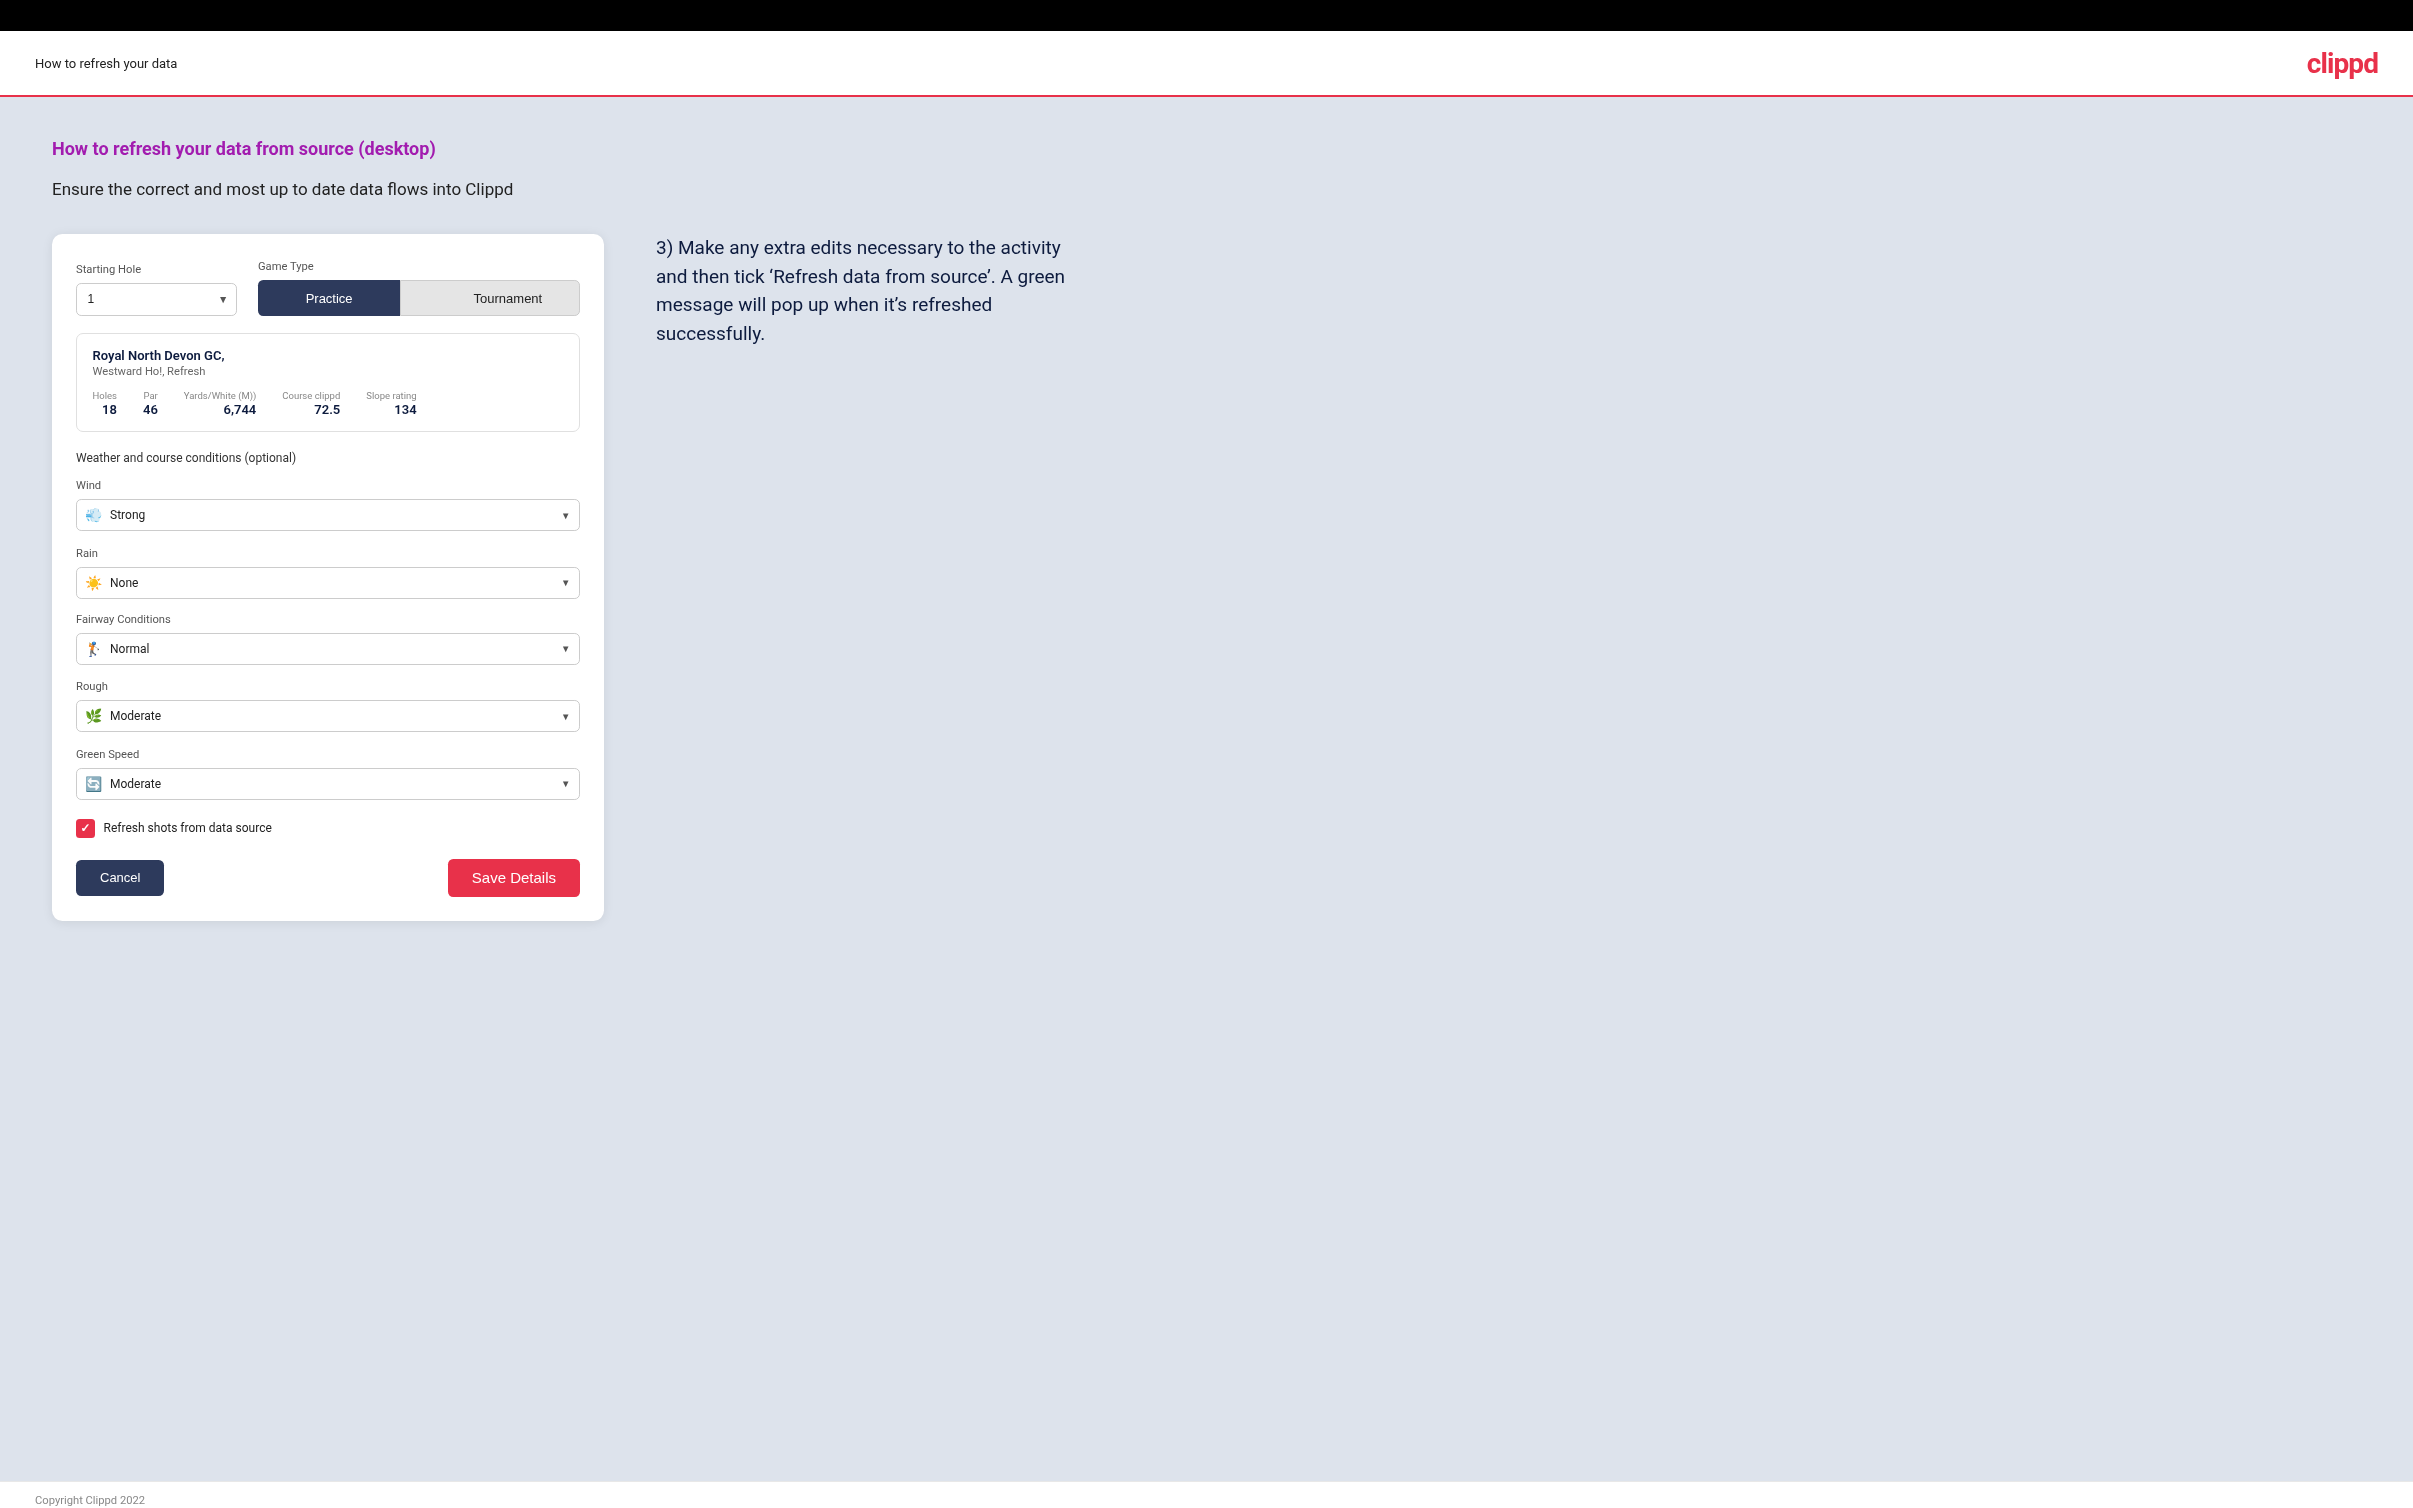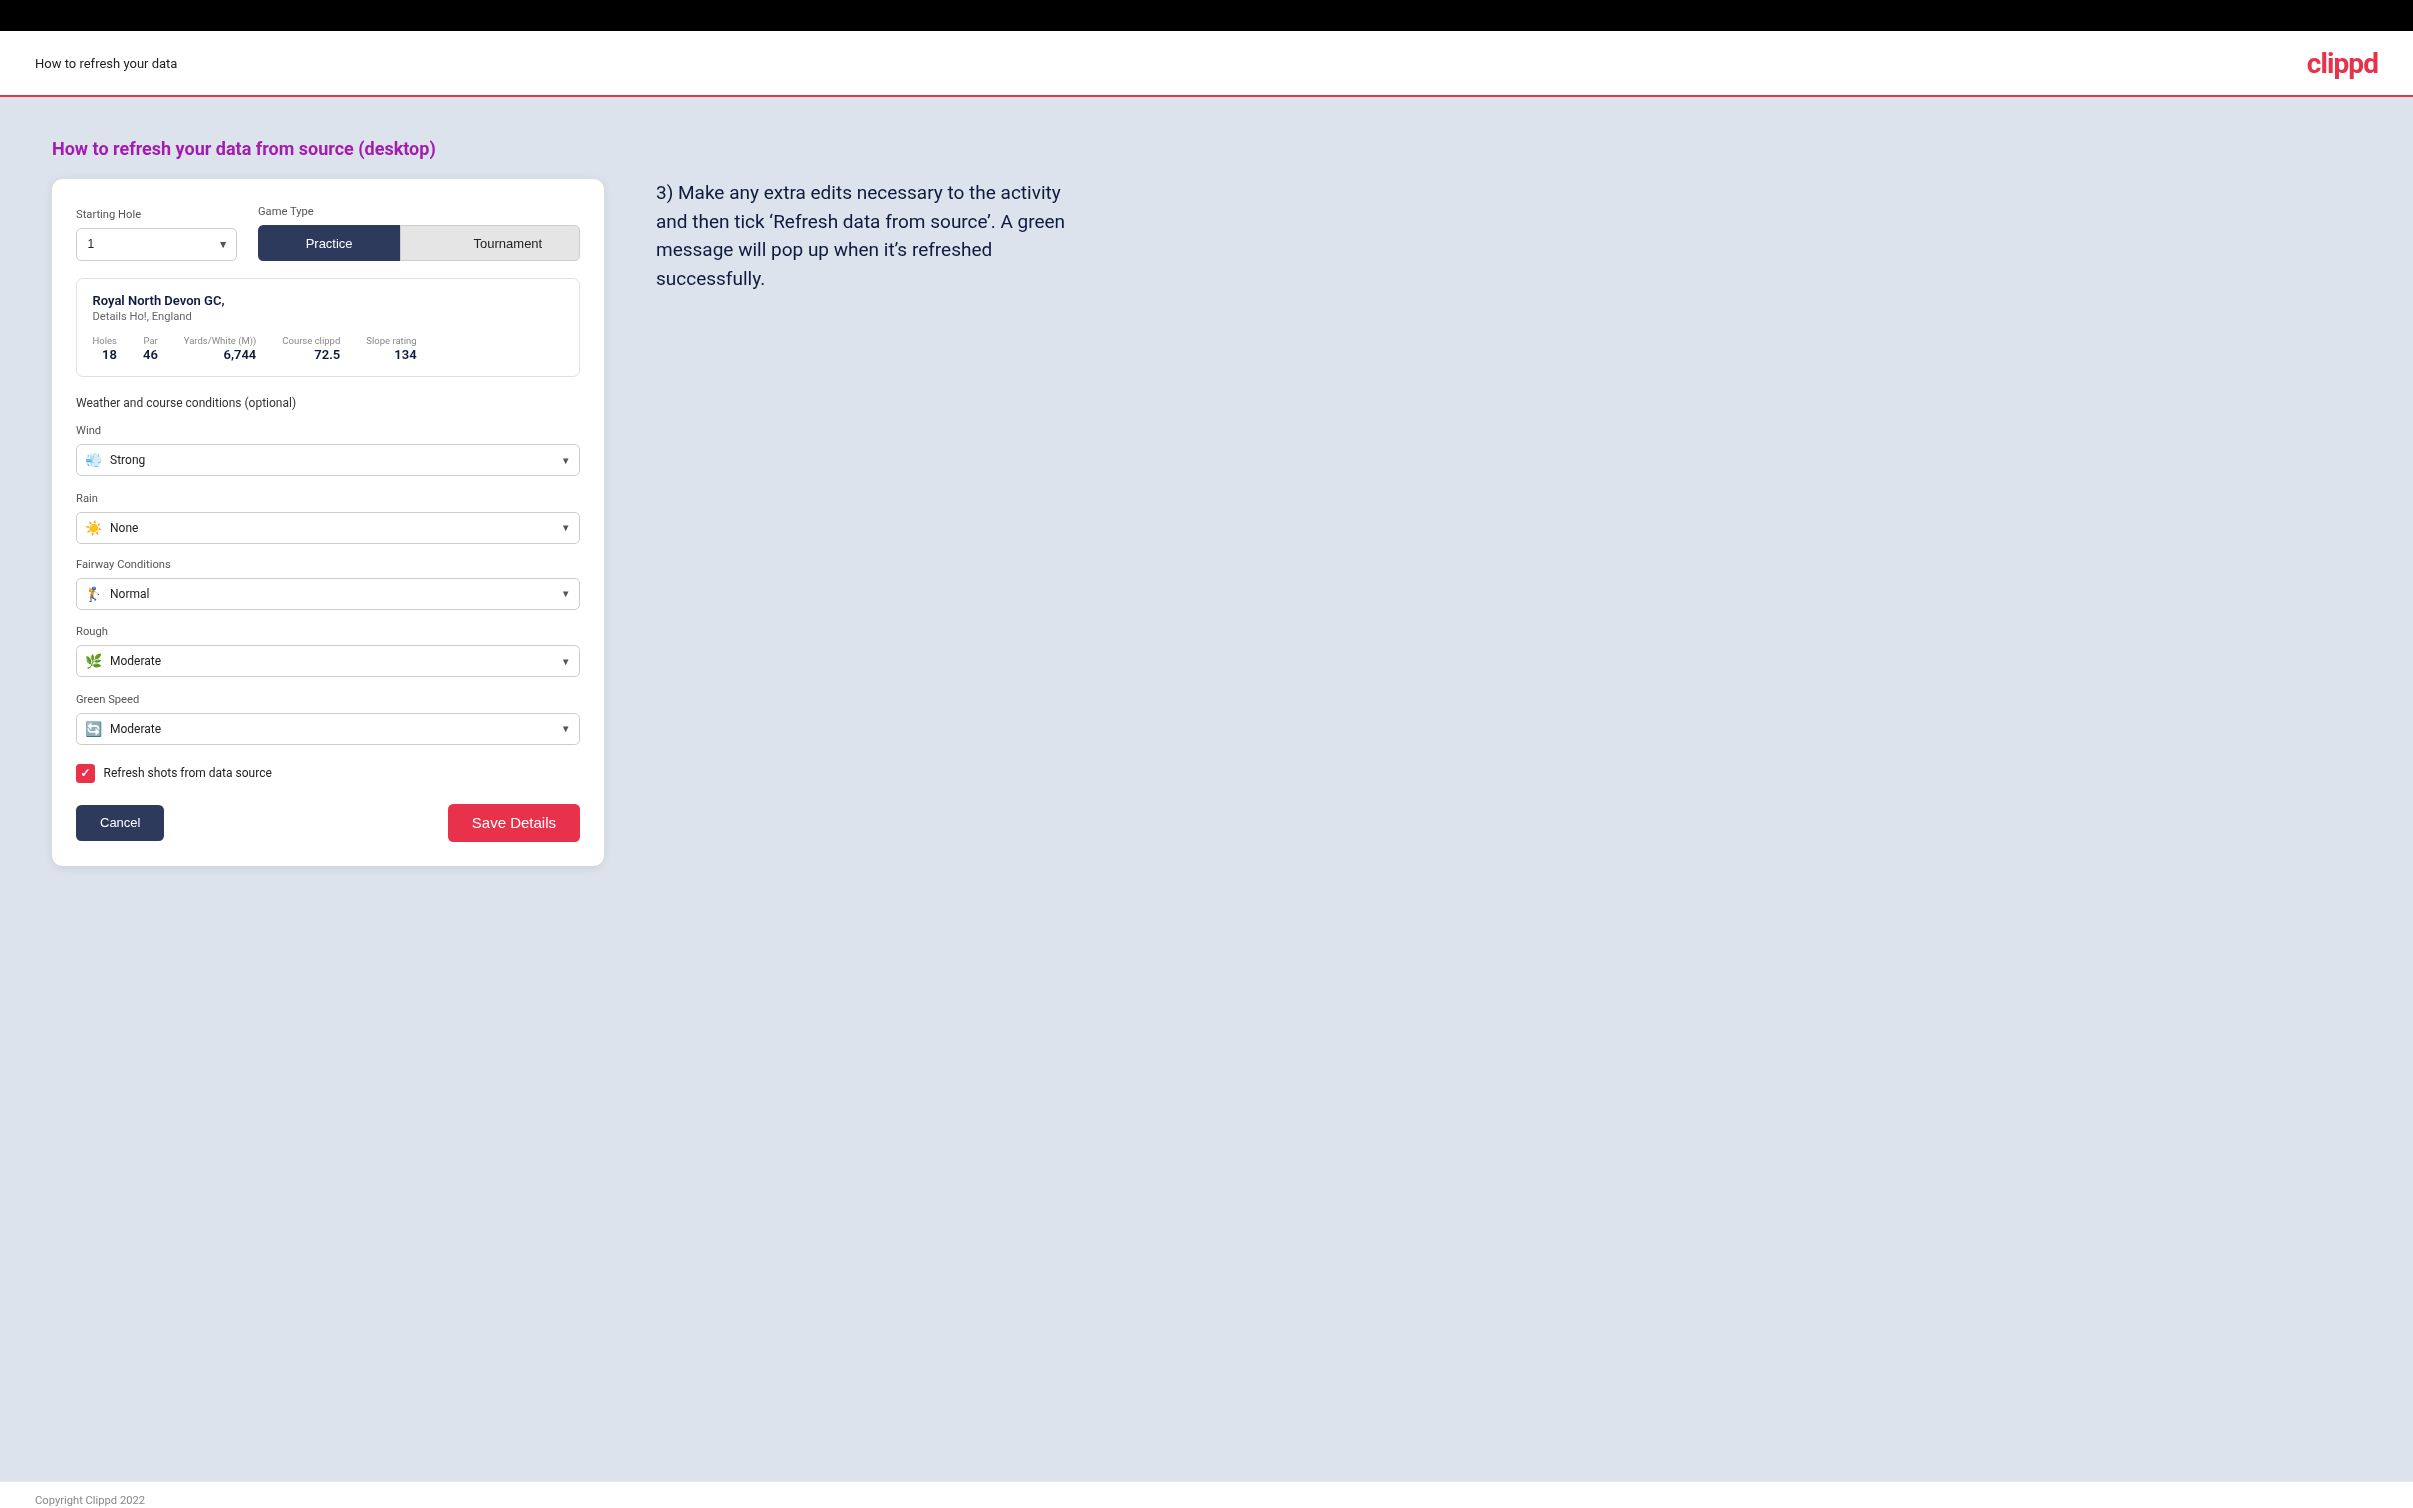--- a/index.html
+++ b/index.html
@@ -278,20 +278,21 @@
 
 <div class="top-bar"></div>
 
 <div class="header">
   <span class="header-title">How to refresh your data</span>
   <span class="logo">clippd</span>
 </div>
 
 <div class="main-content">
   <div class="page-title">How to refresh your data from source (desktop)</div>
+  <div class="page-subtitle">Ensure the correct and most up to date data flows into Clippd</div>
 
   <div class="content-layout">
 
     <div class="card">
 
       <div class="form-row starting-hole-row">
         <div class="form-group starting-hole-group">
           <label class="form-label">Starting Hole</label>
           <div class="select-wrapper">
             <select class="select-field">
@@ -304,21 +305,21 @@
           <label class="form-label">Game Type</label>
           <div class="game-type-group">
             <button class="game-type-btn active">Practice</button>
             <button class="game-type-btn inactive">Tournament</button>
           </div>
         </div>
       </div>
 
       <div class="course-info-box">
         <div class="course-name">Royal North Devon GC,</div>
-        <div class="course-location">Details Ho!, England</div>
+        <div class="course-location">Westward Ho!, Refresh</div>
         <div class="course-stats">
           <div class="stat-item">
             <span class="stat-label">Holes</span>
             <span class="stat-value">18</span>
           </div>
           <div class="stat-item">
             <span class="stat-label">Par</span>
             <span class="stat-value">46</span>
           </div>
           <div class="stat-item">

